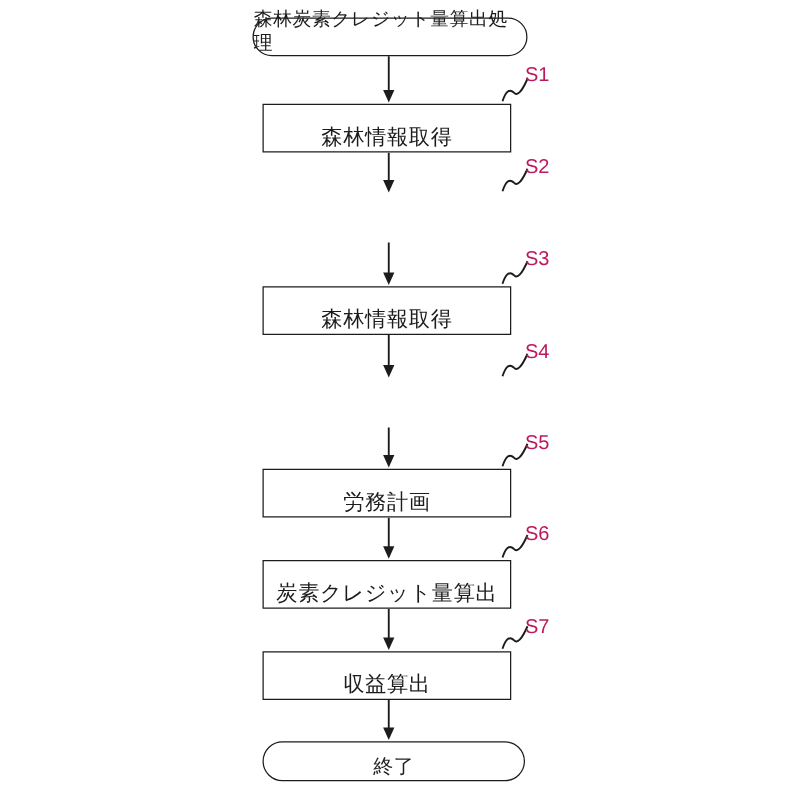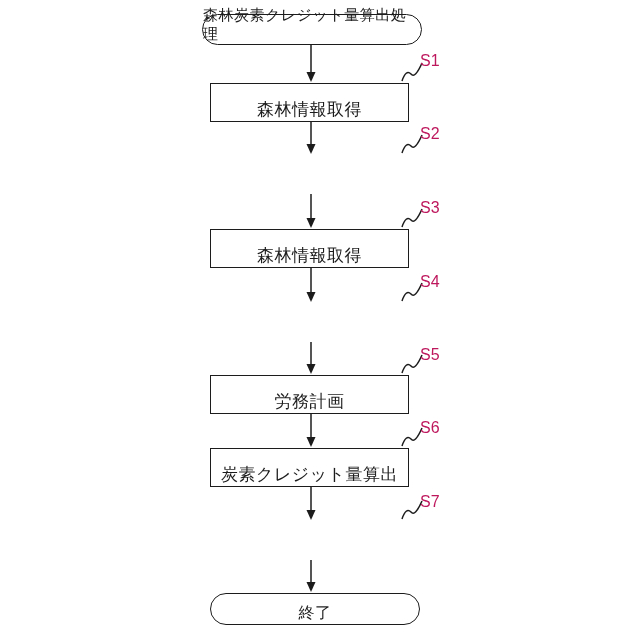--- a/index.html
+++ b/index.html
@@ -112,20 +112,23 @@
   </div>
   <div class="node process" style="top:229px">
     <span>森林情報取得</span>
   </div>
   <div class="node process" style="top:375px">
     <span>労務計画</span>
   </div>
   <div class="node process" style="top:448px">
     <span>炭素クレジット量算出</span>
   </div>
+  <div class="node process" style="top:521px">
+    <span>収益算出</span>
+  </div>
 
   <div class="step-label" style="top:53px">S1</div>
   <div class="step-label" style="top:126px">S2</div>
   <div class="step-label" style="top:200px">S3</div>
   <div class="step-label" style="top:274px">S4</div>
   <div class="step-label" style="top:347px">S5</div>
   <div class="step-label" style="top:420px">S6</div>
   <div class="step-label" style="top:494px">S7</div>
 
   <div class="node terminator end">

